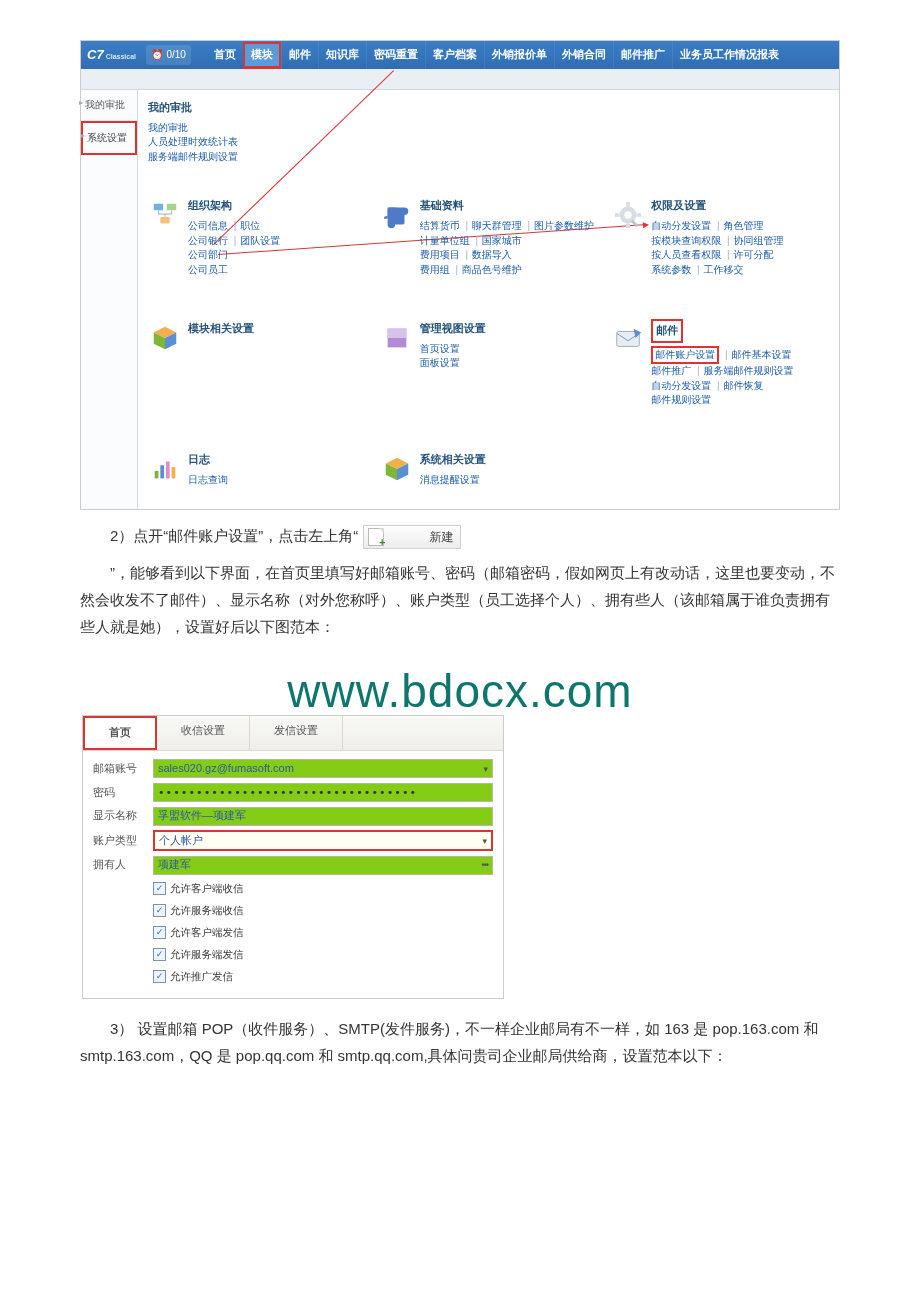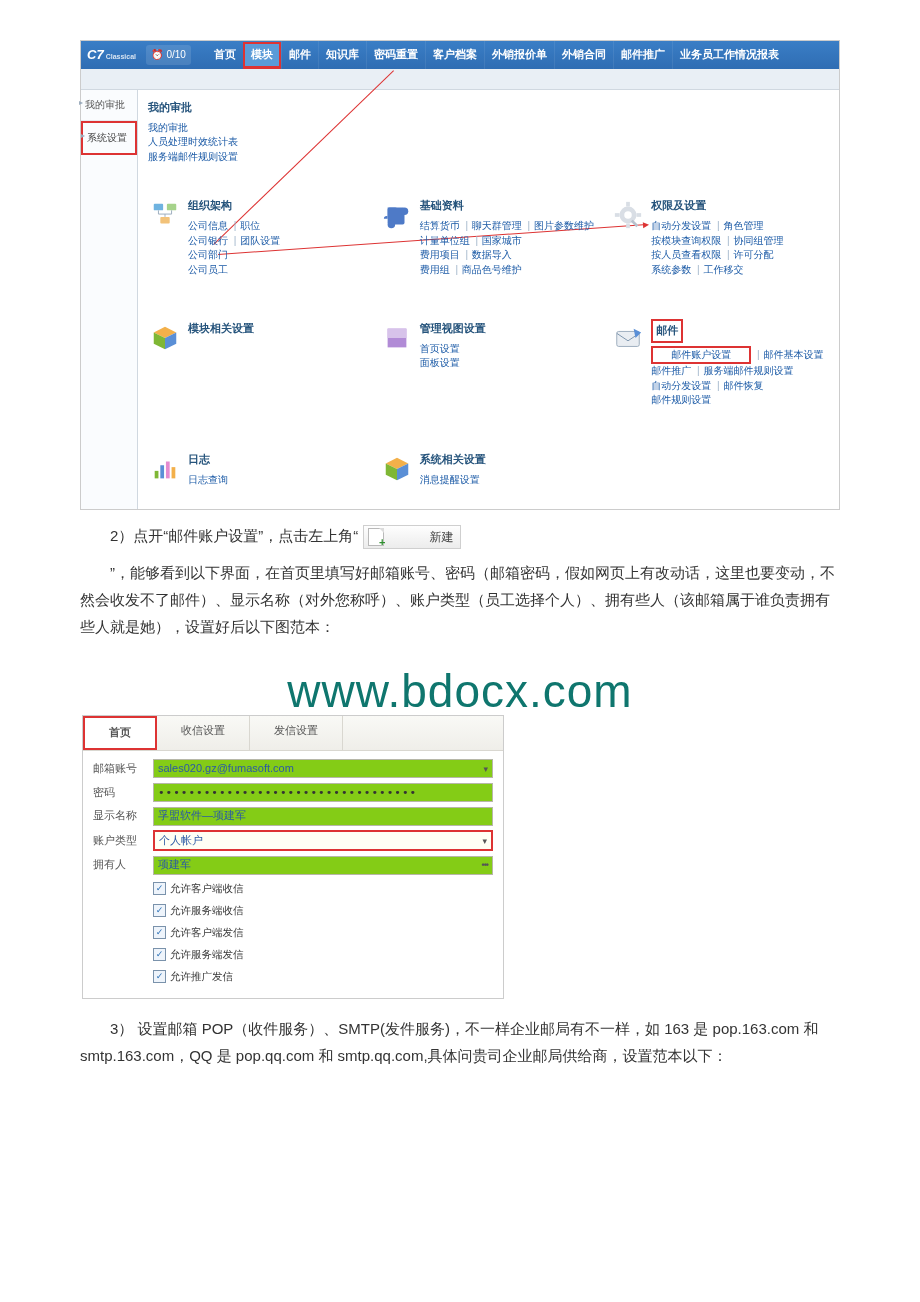--- a/index.html
+++ b/index.html
@@ -142,21 +142,21 @@
     margin-bottom:10px;
   }
 
   .mail-box-title {
     border: 2px solid #d33;
     padding: 0 3px;
     display:inline-block;
   }
   .mail-link-box {
     border: 2px solid #d33;
-    padding: 0 18px;
+    padding: 0 2px;
     display:inline-block;
   }
 
   
   .arrow-line {
     position: absolute;
     border-top: 1px solid #d33;
     transform-origin: 0 0;
     pointer-events: none;
   }

